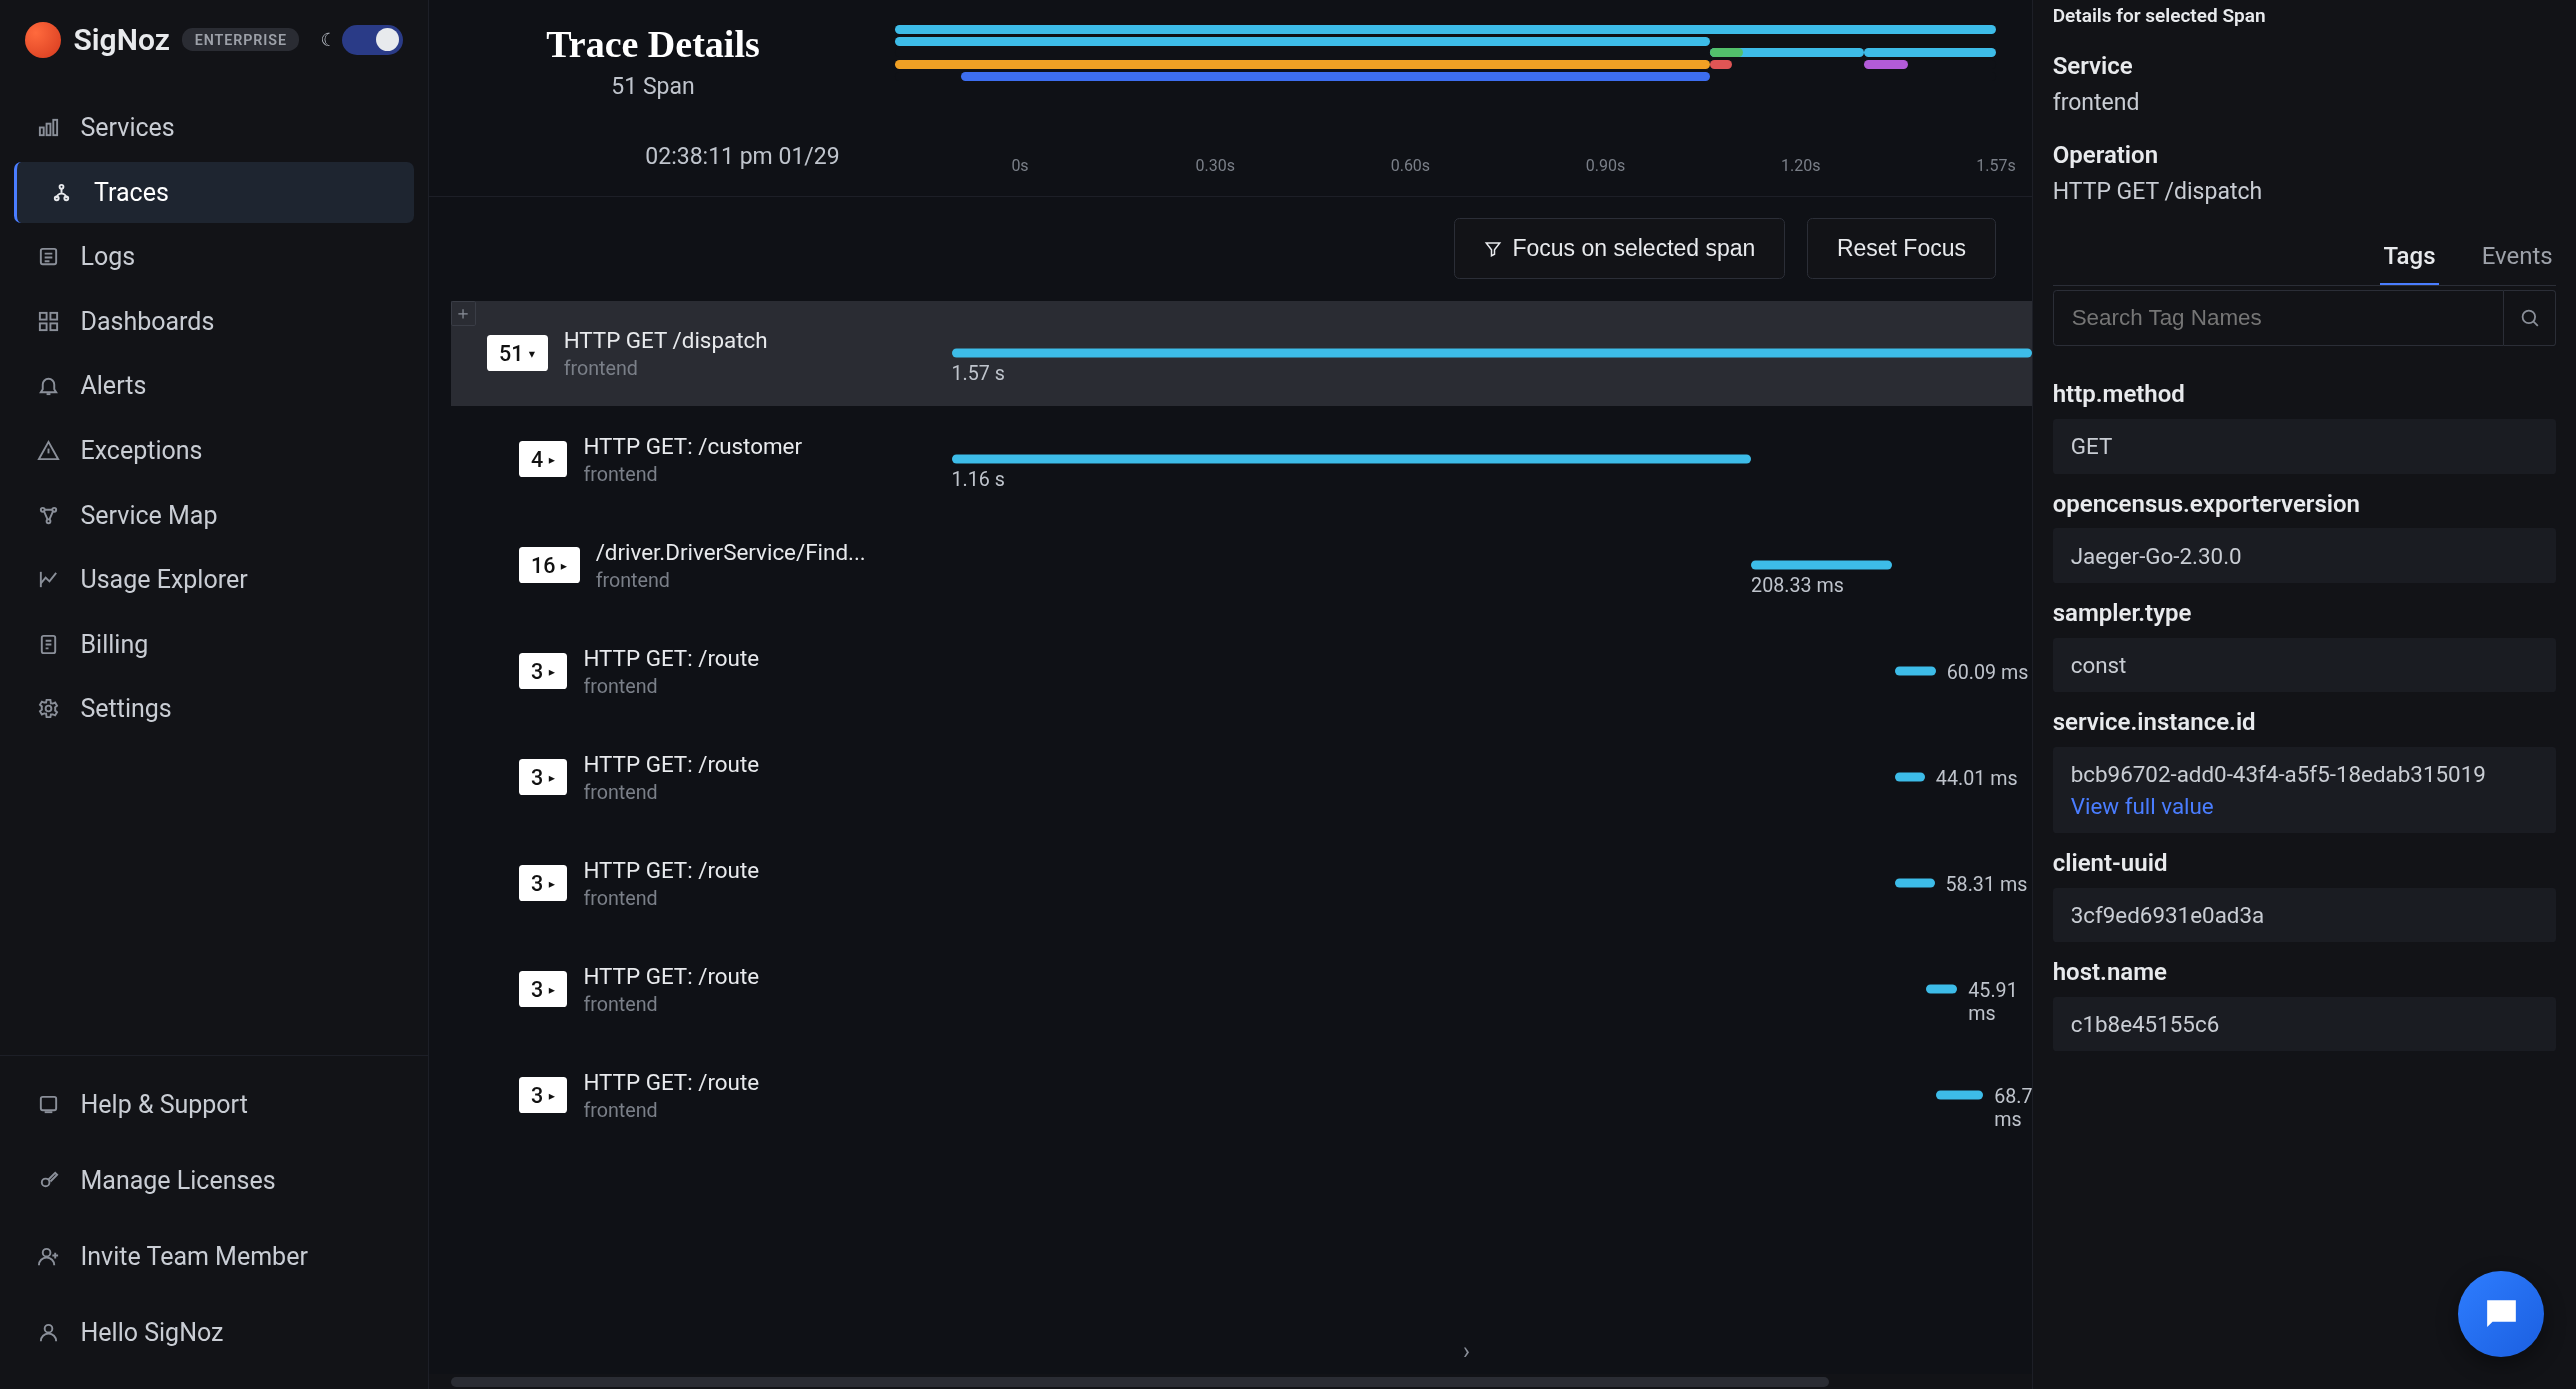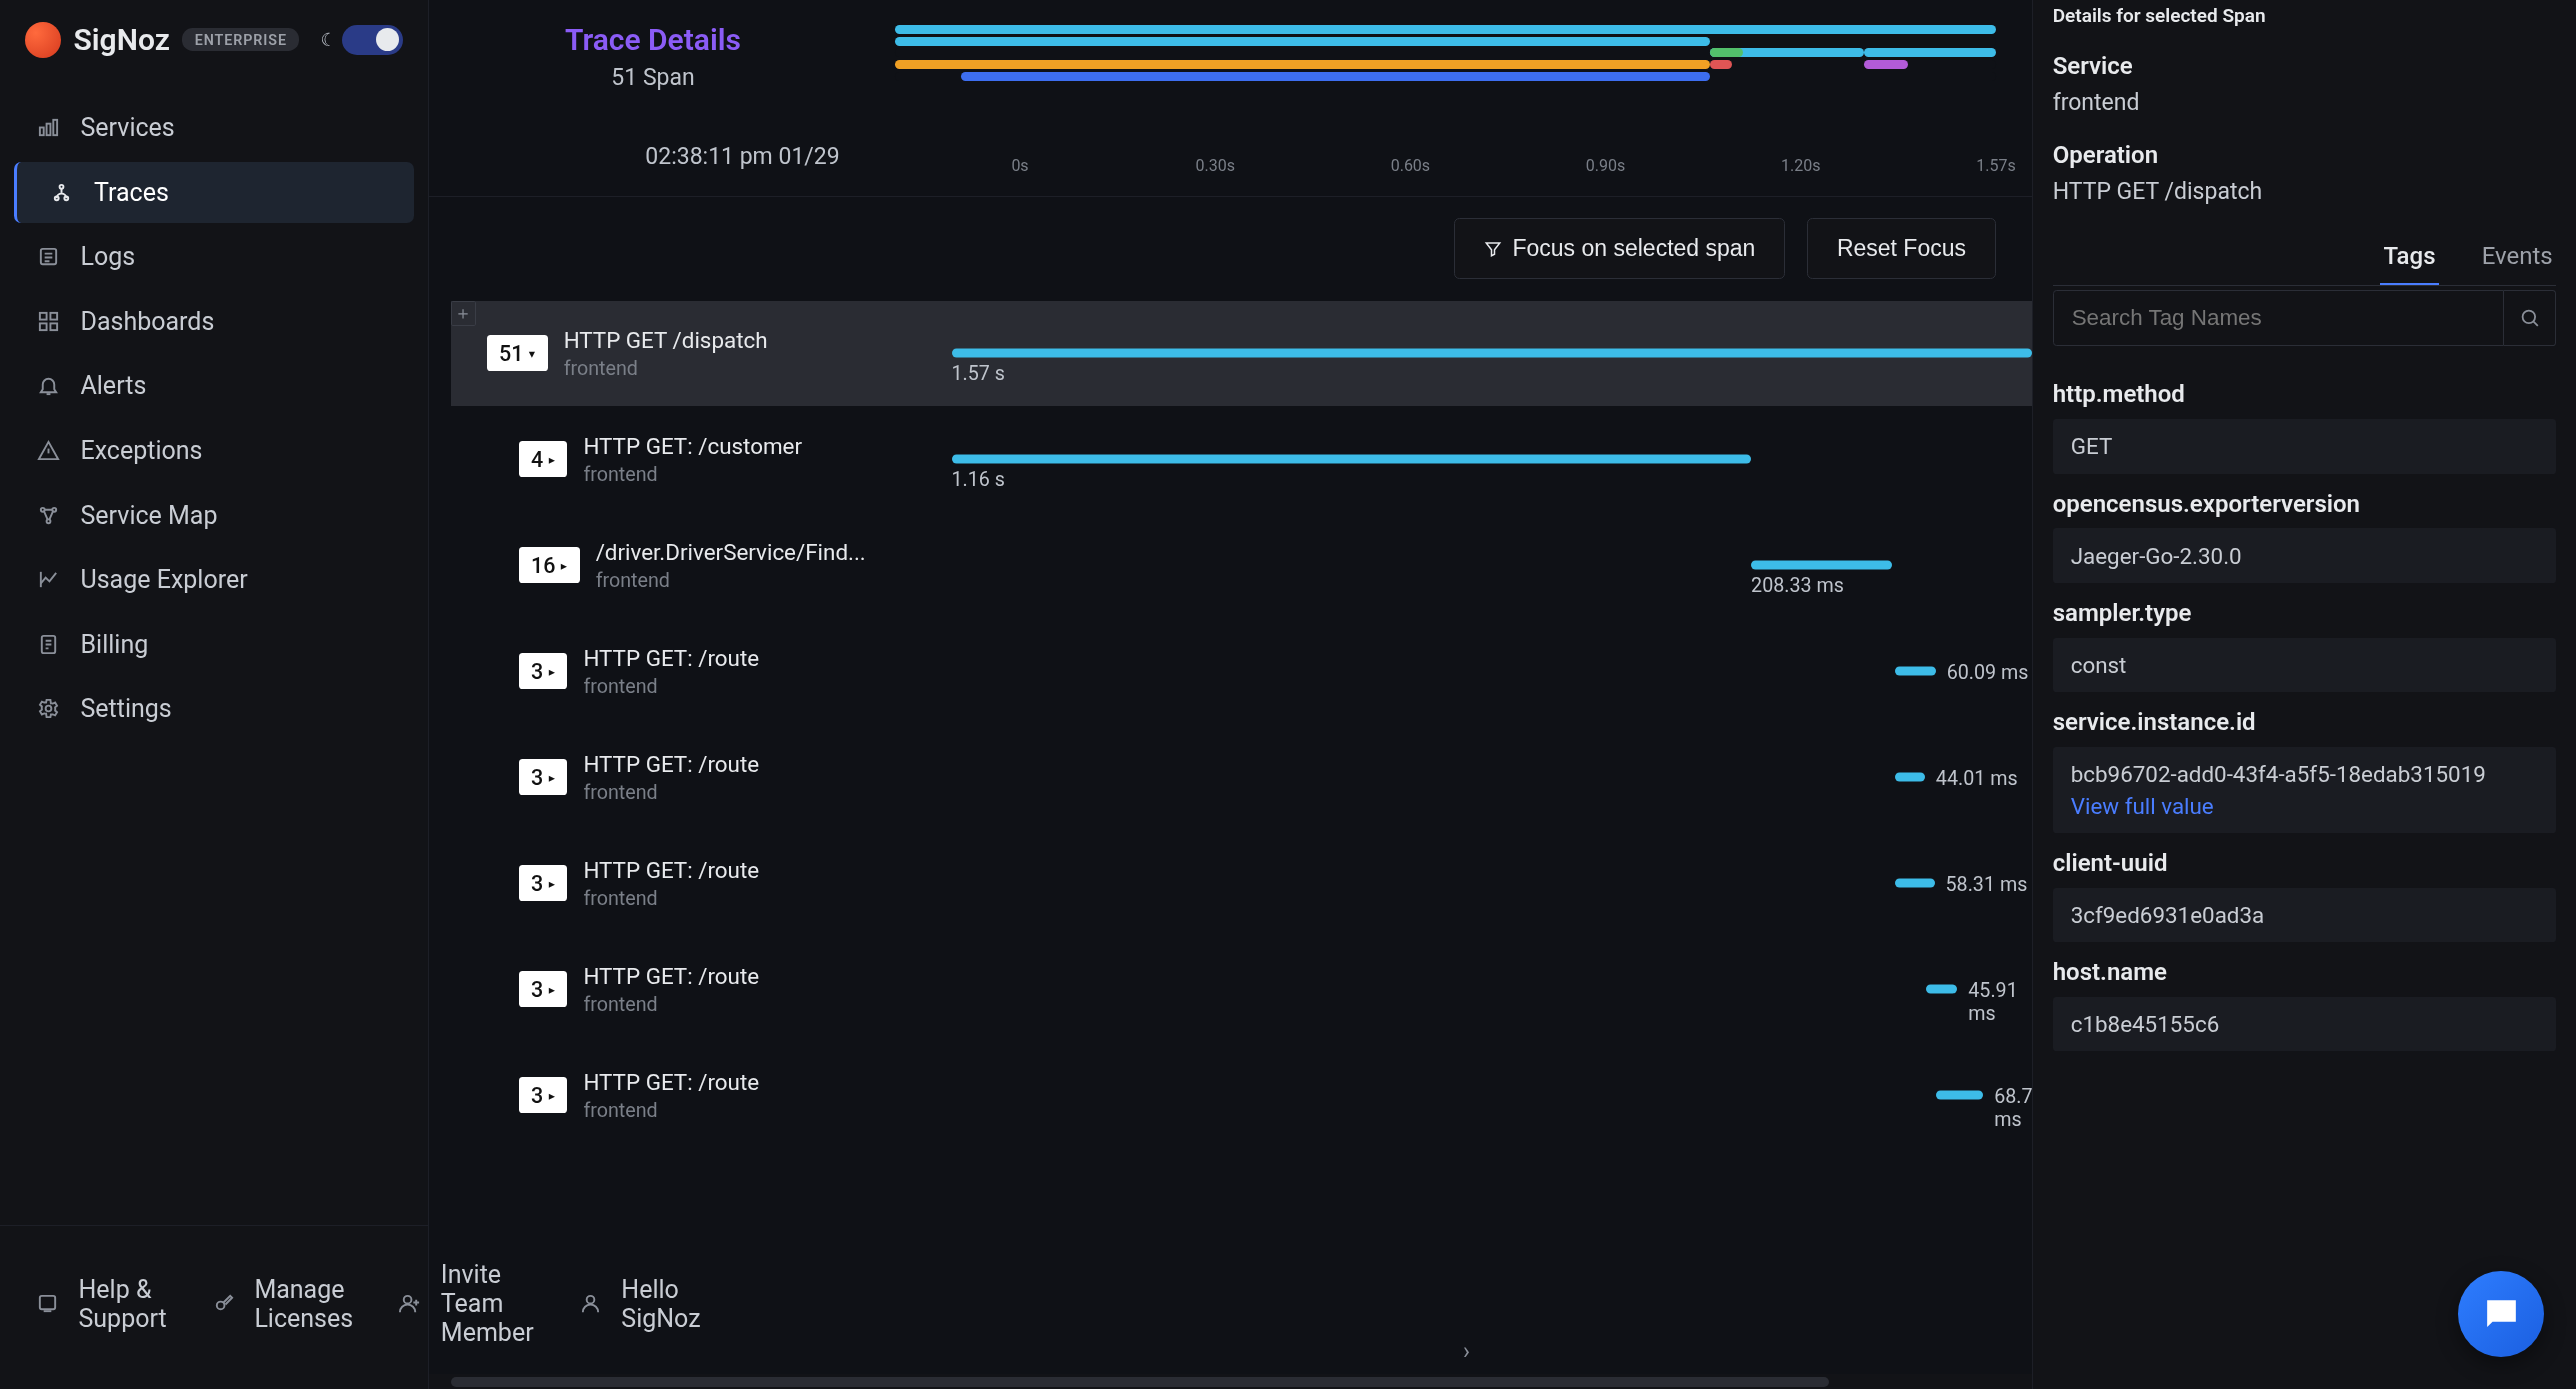--- a/index.html
+++ b/index.html
@@ -16,27 +16,27 @@
 .moon { font-size: 18px; color: #b9bec7; }
 .switch { width: 61px; height: 30px; background: #2a3b87; border-radius: 15px; position: relative; }
 .switch::after { content: ""; position: absolute; right: 3.6px; top: 3.6px; width: 23px; height: 23px; background: #e8eaed; border-radius: 50%; }
 
 .nav { flex: 1; padding: 18px 14.3px; display: flex; flex-direction: column; gap: 3.6px; }
 .nav-item { display: flex; align-items: center; gap: 19.7px; padding: 16px 21.5px; border-radius: 7.2px; color: #c9cdd4; font-size: 25px; cursor: pointer; }
 .nav-item.active { background: #1e2530; color: #ffffff; border-left: 3.6px solid #4a7dff; padding-left: 32px; }
 .nav-icon { width: 25px; height: 25px; display: inline-flex; align-items: center; justify-content: center; color: #8a8f99; }
 .nav-item.active .nav-icon { color: #e8eaed; }
 
-.nav-footer { padding: 18px 14.3px 27px; border-top: 0.9px solid #1d1f27; display: flex; flex-direction: row; gap: 0; }
+.nav-footer { padding: 18px 14.3px 27px; border-top: 0.9px solid #1d1f27; display: flex; flex-direction: column; gap: 15px; }
 
 
 .main { flex: 1; display: flex; flex-direction: column; position: relative; }
 .trace-header { display: flex; align-items: flex-start; padding: 21.5px 36px 14.3px; gap: 54px; }
 .title-block { min-width: 376px; text-align: center; }
-.trace-title { font-size: 30px; font-weight: 600; color: #8b5cf6; }
+.trace-title { font-size: 38px; font-weight: 600; color: #ffffff; font-family: Liberation Serif, serif; }
 .span-count { font-size: 23px; color: #bfc4cc; margin-top: 7.2px; }
 .minimap { flex: 1; height: 98px; display: flex; flex-direction: column; gap: 2.7px; padding-top: 3.6px; }
 .mm-row { height: 9px; border-radius: 4.5px; background: #0f1116; position: relative; }
 .mm-bar { position: absolute; height: 100%; border-radius: 4.5px; }
 
 .timestamp-row { display: flex; align-items: center; border-bottom: 0.9px solid #1d1f27; padding: 9px 36px 26px; }
 .timestamp { font-size: 23px; color: #bfc4cc; width: 555px; text-align: center; }
 .ticks { flex: 1; display: flex; position: relative; font-size: 16px; color: #7a7f88; }
 .tick { position: absolute; transform: translateX(-50%); }
 

